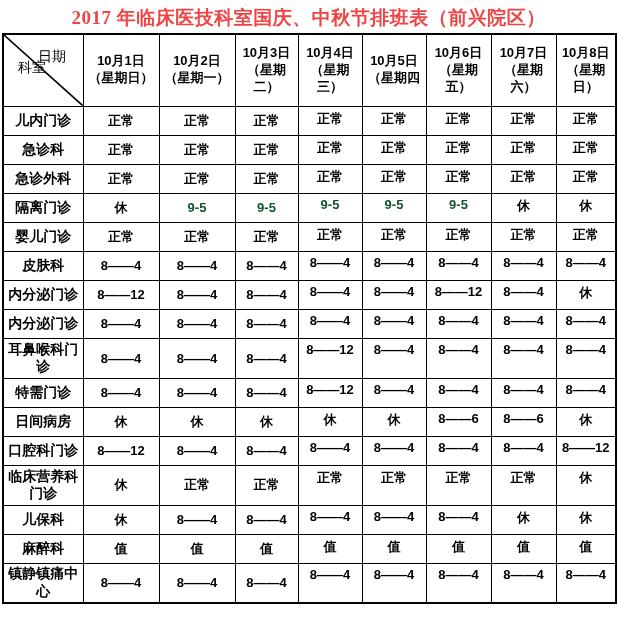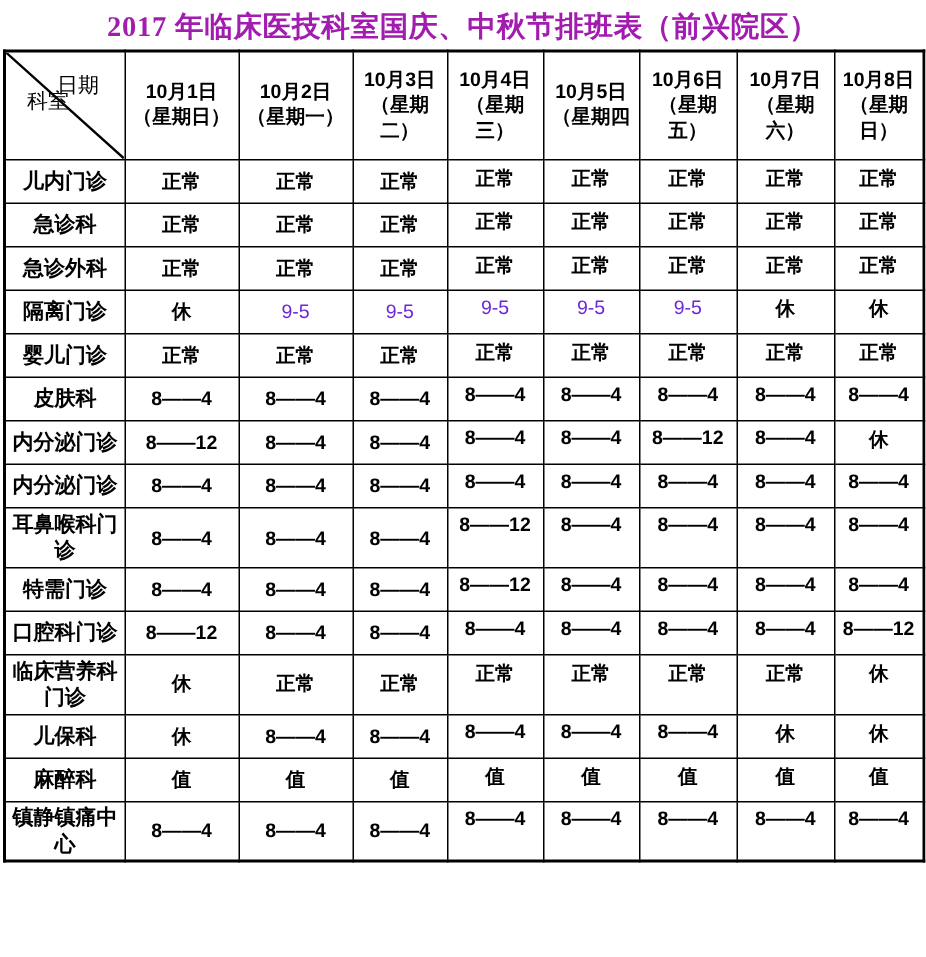--- a/index.html
+++ b/index.html
@@ -18,21 +18,21 @@
   }
   .title {
     height: 30px;
     padding-top: 3px;
     display: flex;
     align-items: center;
     justify-content: center;
     font-family: "Liberation Serif", serif;
     font-weight: bold;
     font-size: 19px;
-    color: #a21caf;
+    color: #ef4444;
     letter-spacing: 0.5px;
     white-space: nowrap;
   }
   table.sched {
     margin-left: 2px;
     width: 613px;
     border-collapse: collapse;
     table-layout: fixed;
     border: 2px solid #000000;
   }
@@ -82,23 +82,23 @@
   td.val {
     font-weight: bold;
     font-size: 13px;
     white-space: nowrap;
   }
   td.val.top {
     vertical-align: top;
     padding-top: 3px;
   }
   td.val.light {
-    font-weight: normal;
+    font-weight: bold;
     font-size: 13px;
-    color: #6d28d9;
+    color: #14532d;
   }
 </style>
 </head>
 <body>
 
 <div class="page">
   <div class="title">2017 年临床医技科室国庆、中秋节排班表（前兴院区）</div>
 
   <table class="sched">
     <colgroup>
@@ -236,20 +236,31 @@
           <td class="val">8——4</td>
           <td class="val">8——4</td>
           <td class="val">8——4</td>
           <td class="val top">8——12</td>
           <td class="val top">8——4</td>
           <td class="val top">8——4</td>
           <td class="val top">8——4</td>
           <td class="val top">8——4</td>
         </tr>
         <tr>
+          <td class="dept">日间病房</td>
+          <td class="val">休</td>
+          <td class="val">休</td>
+          <td class="val">休</td>
+          <td class="val top">休</td>
+          <td class="val top">休</td>
+          <td class="val top">8——6</td>
+          <td class="val top">8——6</td>
+          <td class="val top">休</td>
+        </tr>
+        <tr>
           <td class="dept">口腔科门诊</td>
           <td class="val">8——12</td>
           <td class="val">8——4</td>
           <td class="val">8——4</td>
           <td class="val top">8——4</td>
           <td class="val top">8——4</td>
           <td class="val top">8——4</td>
           <td class="val top">8——4</td>
           <td class="val top">8——12</td>
         </tr>

